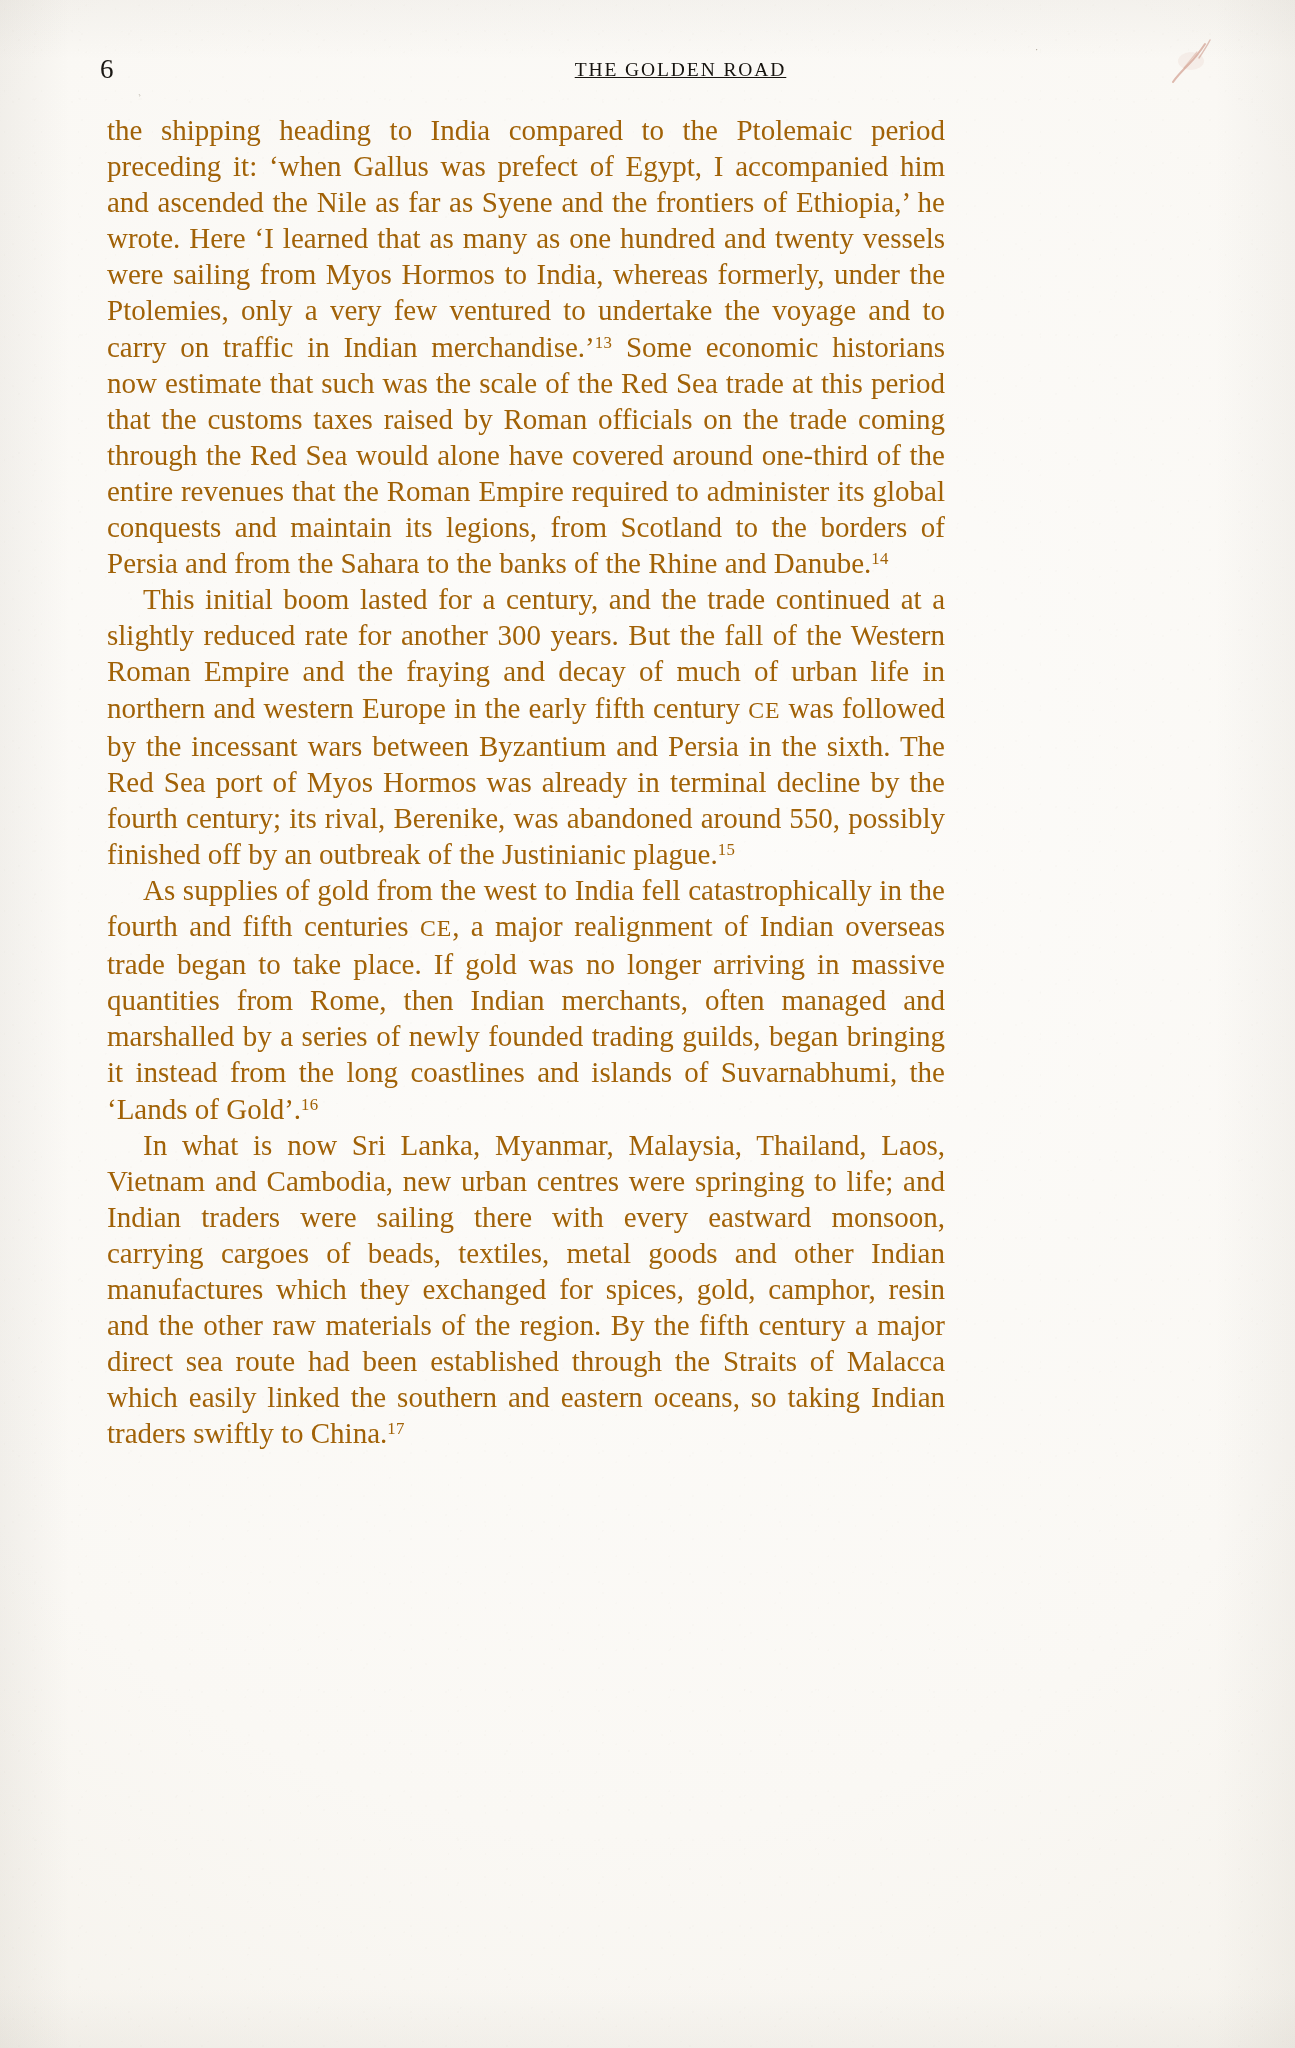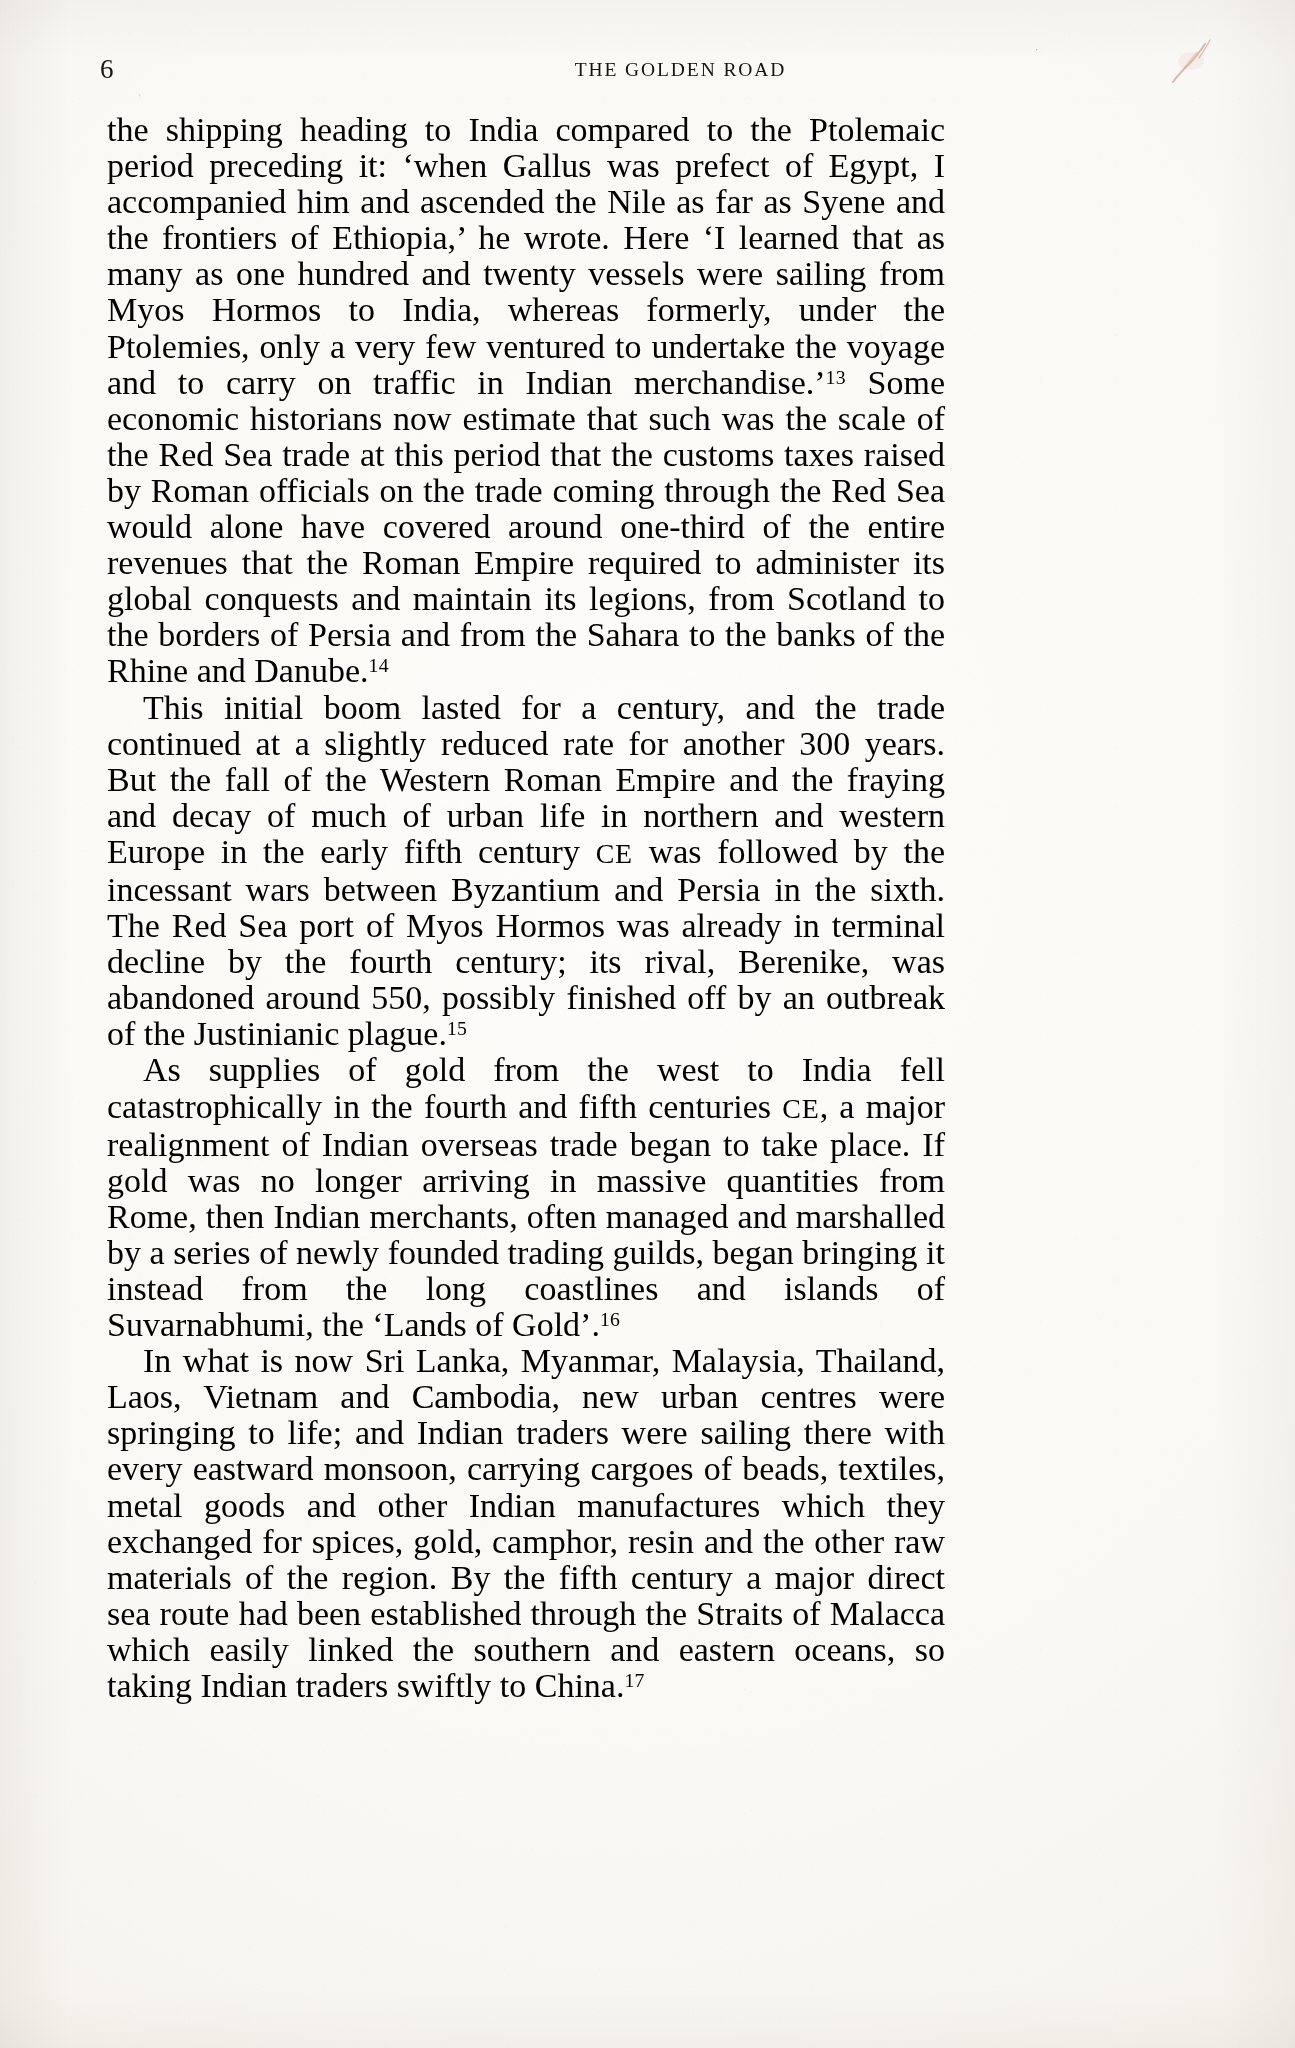--- a/index.html
+++ b/index.html
@@ -75,20 +75,21 @@
     position: absolute;
     left: 0;
     right: 0;
     top: 4px;
     text-align: center;
     font-size: 19.5px;
     letter-spacing: 1.9px;
     color: #17140f;
     line-height: 28px;
     padding-left: 66px;
+    text-decoration: underline;
   }
 
   
   .speck {
     position: absolute;
     pointer-events: none;
     color: #7a705f;
     font-size: 12px;
     opacity: .65;
   }
@@ -101,22 +102,22 @@
     pointer-events: none;
     opacity: .55;
   }
 
   
   .textblock {
     position: absolute;
     left: 107px;
     top: 112px;
     width: 838px;
-    color: #000000;
-    font-size: 34px;
+    color: #a16207;
+    font-size: 29px;
     line-height: 36.1px;
     text-align: justify;
     text-justify: inter-word;
   }
   .textblock p {
     margin: 0;
     text-indent: 0;
   }
   .textblock p + p {
     text-indent: 36px;

